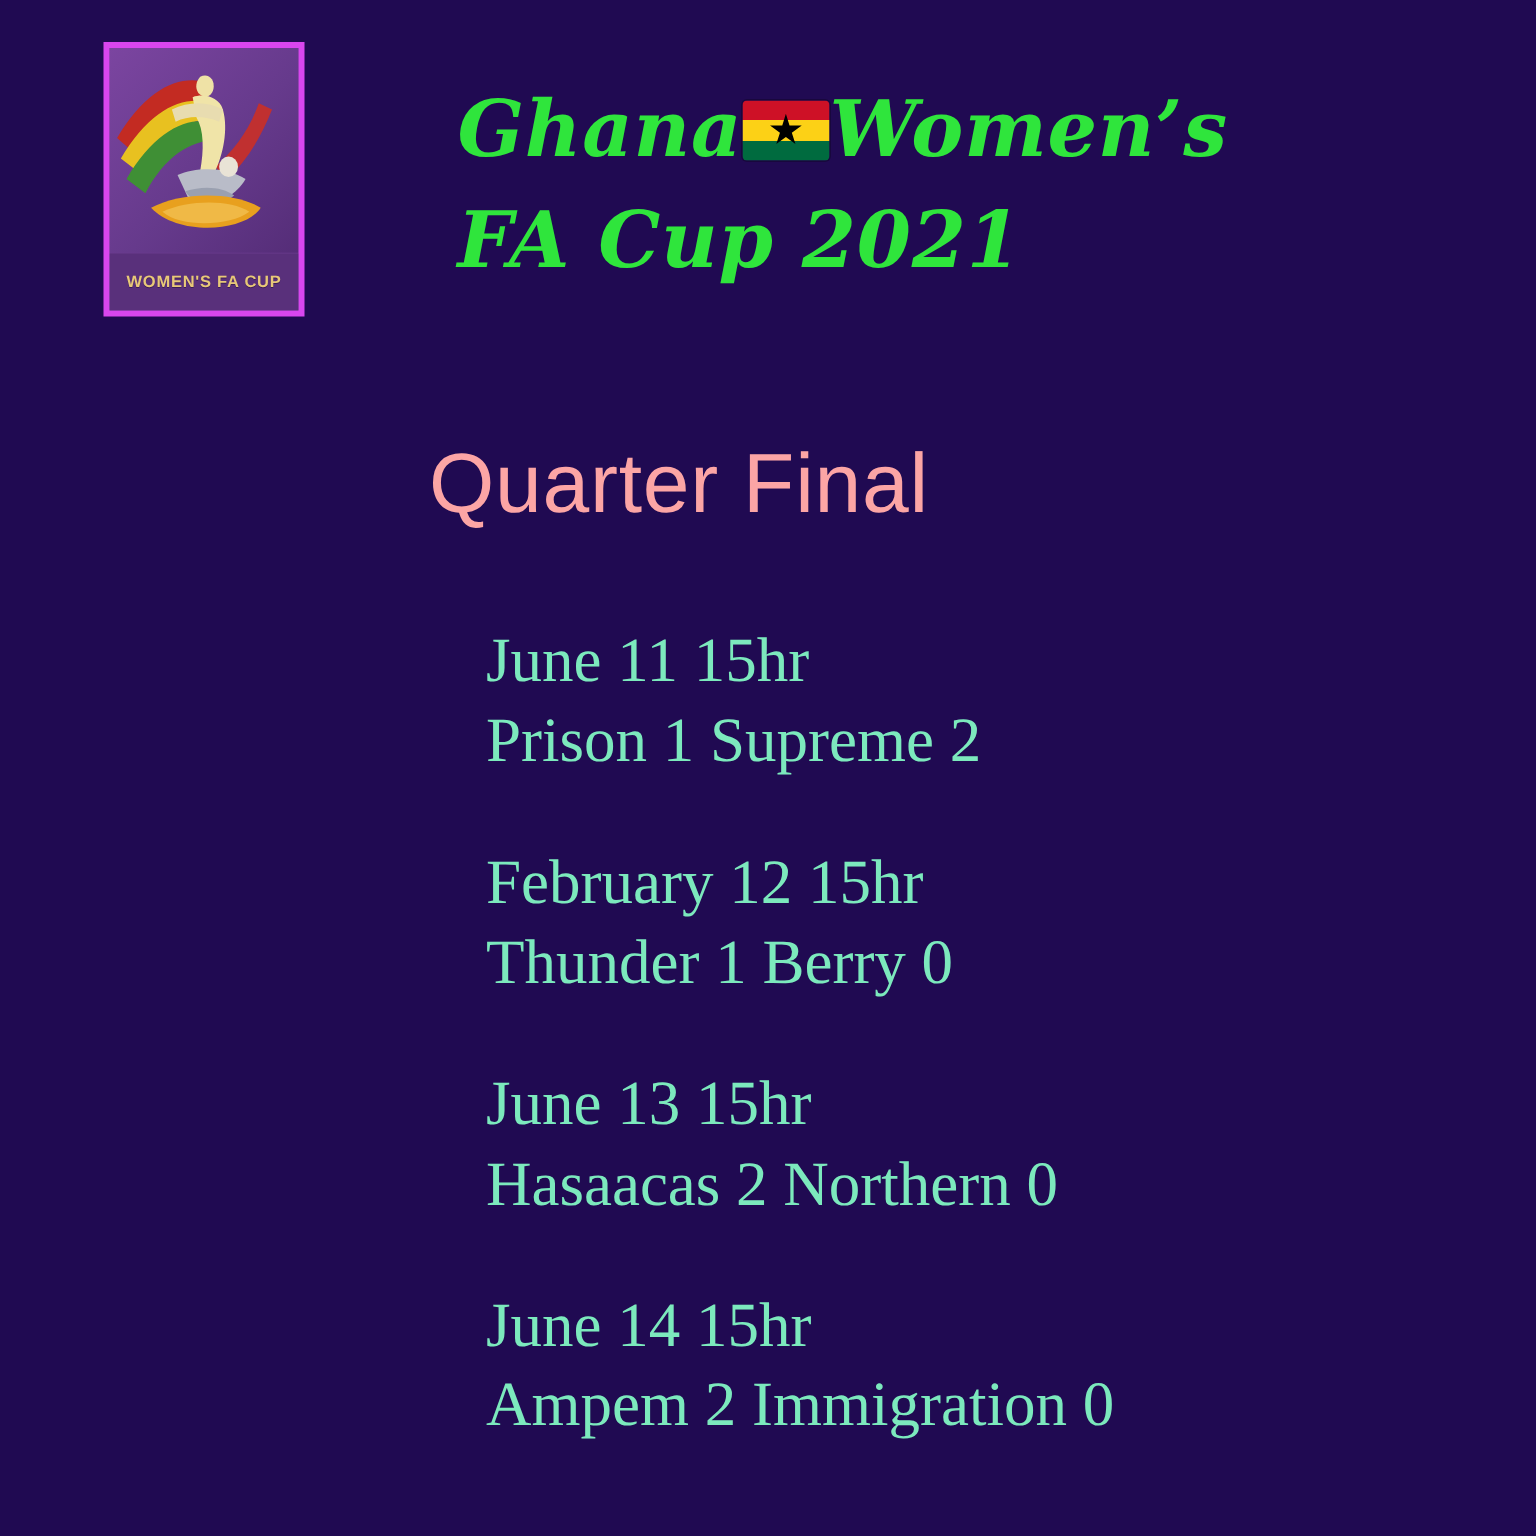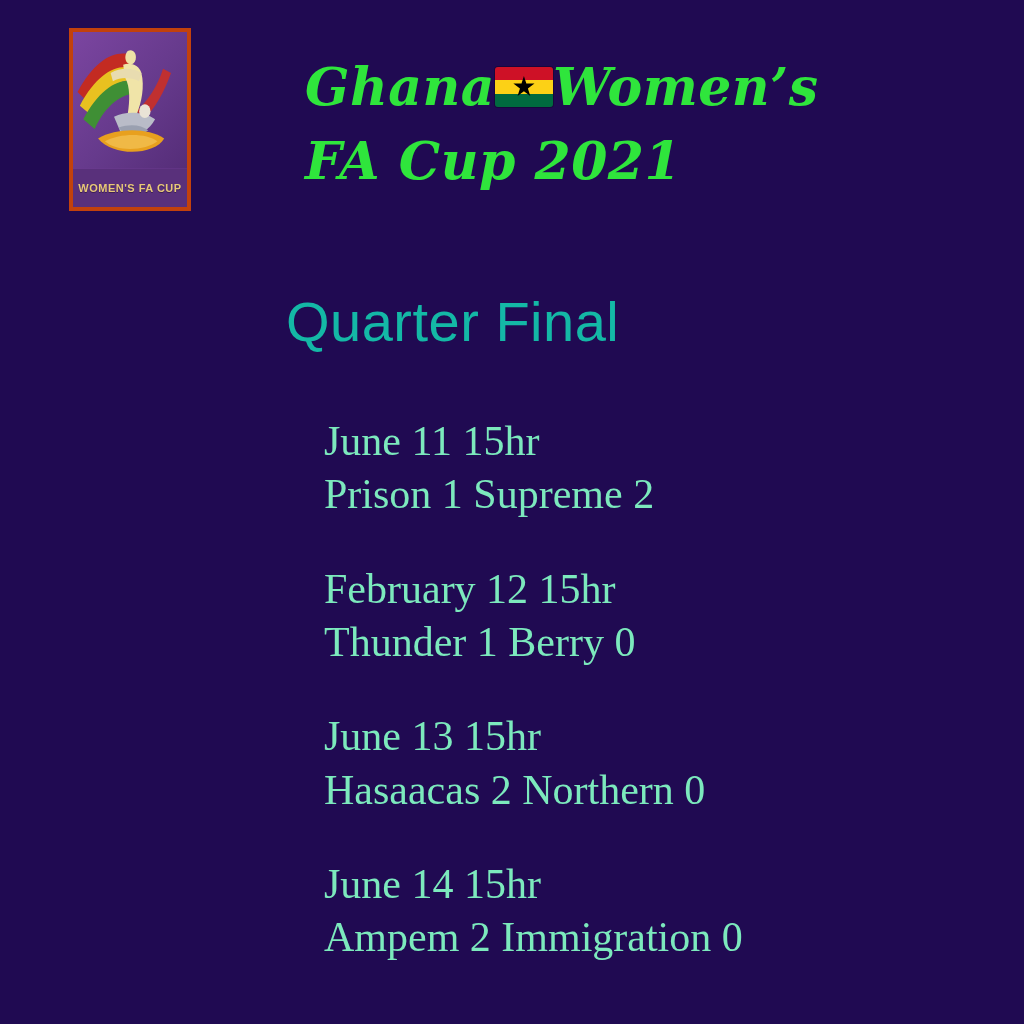--- a/index.html
+++ b/index.html
@@ -21,22 +21,22 @@
     position:absolute;
     left:0; top:0;
     width:1024px;
     height:230px;
   }
 
   
   #logo-badge {
     position:absolute;
     left:69px; top:28px;
-    width:122px; height:183px;
-    background:#c2410c;
+    width:134px; height:183px;
+    background:#d946ef;
     padding:4px;
   }
   #logo-inner {
     position:relative;
     width:100%; height:100%;
     background:#6b3a8f;
     overflow:hidden;
   }
   #logo-art {
     position:absolute;
@@ -105,21 +105,21 @@
     width:22px; height:22px;
     background:#000;
     clip-path:polygon(50% 0%,61% 35%,98% 35%,68% 57%,79% 91%,50% 70%,21% 91%,32% 57%,2% 35%,39% 35%);
   }
 
   
   #round-heading {
     position:absolute;
     left:286px;
     top:291px;
-    color:#14b8a6;
+    color:#fca5a5;
     font-family:"Liberation Sans", "DejaVu Sans", sans-serif;
     font-weight:normal;
     font-size:56px;
     line-height:1.1;
     letter-spacing:0.5px;
     white-space:nowrap;
   }
 
   
   #fixtures {

